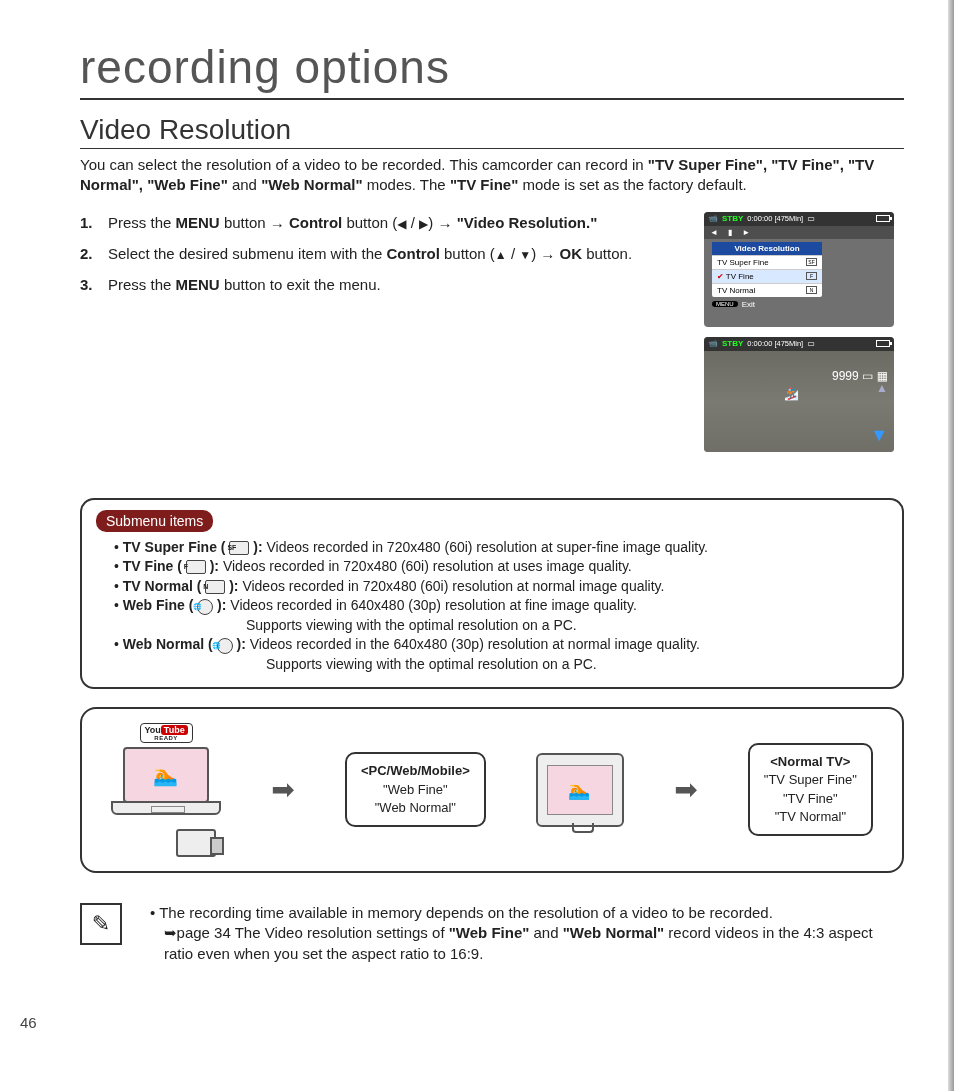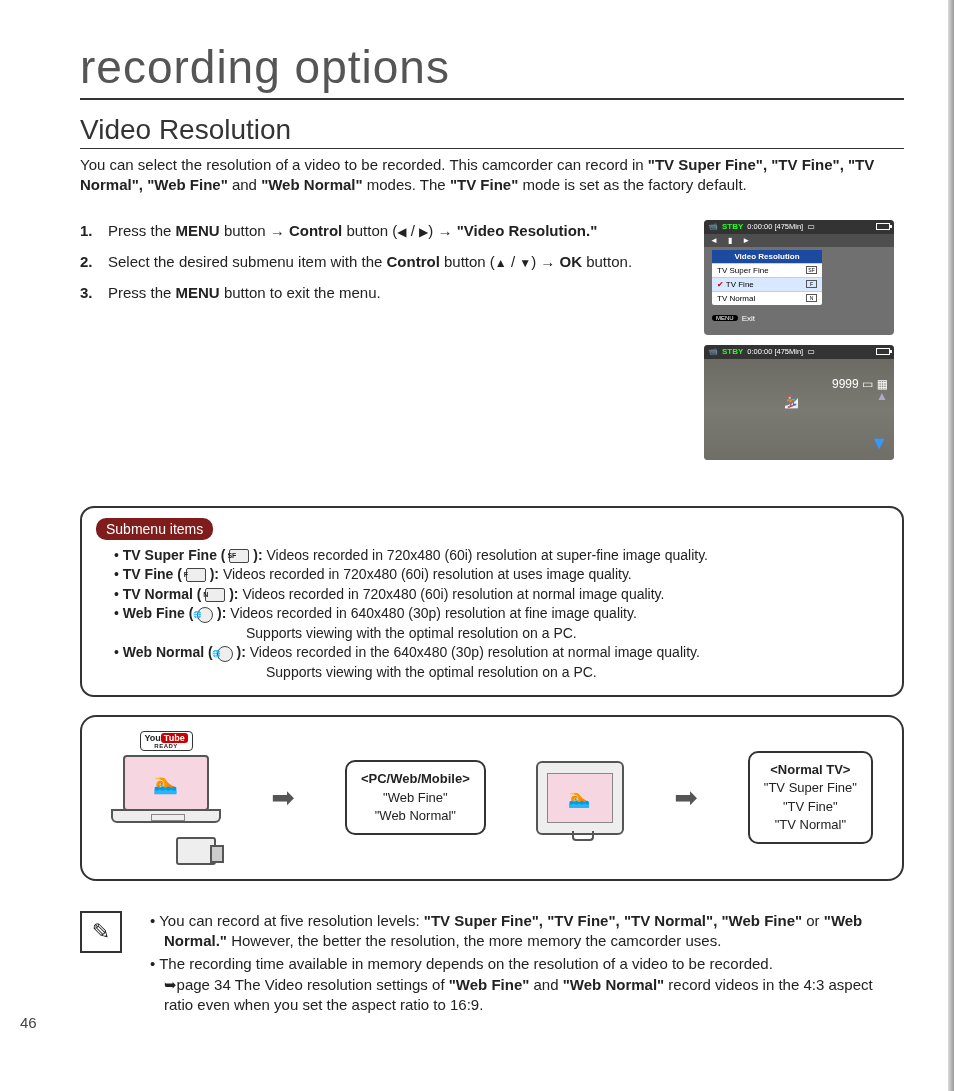--- a/index.html
+++ b/index.html
@@ -32,21 +32,21 @@
     font-size: 28px;
     font-weight: 400;
     border-bottom: 1px solid #333;
     padding-bottom: 2px;
     margin-bottom: 6px;
     color: #333;
   }
   .intro {
     font-size: 15px;
     line-height: 1.35;
-    margin-bottom: 24px;
+    margin-bottom: 16px;
   }
   .top-block { display: flex; gap: 18px; }
   .steps { flex: 1; padding-left: 0; }
   .steps li { list-style: none; font-size: 15px; line-height: 1.4; margin-bottom: 10px; display: flex; }
   .step-num { font-weight: bold; width: 28px; flex-shrink: 0; }
   .step-body { flex: 1; }
   .tri-l::before { content:"◀"; font-size:12px; }
   .tri-r::before { content:"▶"; font-size:12px; }
   .tri-u::before { content:"▲"; font-size:12px; }
   .tri-d::before { content:"▼"; font-size:12px; }
@@ -66,21 +66,21 @@
   .status-text { font-size:7.5px; color:#fff; }
   .bat { margin-left:auto; display:inline-block; width:14px; height:7px; border:1px solid #fff; position:relative; }
   .bat::after { content:""; position:absolute; right:-3px; top:1px; width:2px; height:3px; background:#fff; }
   .icons-bar { height:13px; background:rgba(0,0,0,0.3); display:flex; align-items:center; gap:10px; padding:0 6px; font-size:8px; }
   .menu-panel { position:absolute; left:8px; top:30px; width:110px; background:#fff; color:#000; border-radius:2px; font-size:8px; }
   .menu-head { background:#1b4aa0; color:#fff; font-weight:bold; text-align:center; padding:2px 0; font-size:8px; }
   .menu-row { padding:2px 5px; border-top:1px solid #ccc; display:flex; justify-content:space-between; align-items:center; }
   .menu-row.sel { background:#d8e8ff; }
   .chk { color:#c00; font-size:8px; }
   .icon-box { width:11px; height:8px; border:1px solid #555; font-size:5px; display:inline-flex; align-items:center; justify-content:center; }
-  .exit-bar { position:absolute; bottom:12px; left:8px; font-size:8px; display:flex; align-items:center; gap:4px; }
+  .exit-bar { position:absolute; bottom:18px; left:8px; font-size:8px; display:flex; align-items:center; gap:4px; }
   .exit-btn { background:#000; color:#fff; border-radius:7px; padding:0 4px; font-size:6px; display:inline-block; }
 
   .preview-body { position:absolute; top:14px; left:0; right:0; bottom:0;
     background: linear-gradient(180deg, #6b6b64 0%, #7a7a72 50%, #6f6f67 100%); }
   .skier { position:absolute; top:36px; left:80px; font-size:12px; color:#222; }
   .counter { position:absolute; top:18px; right:6px; font-size:12px; color:#fff; }
   .compass-d { position:absolute; right:6px; bottom:6px; color:#39f; font-size:18px; }
   .compass-u { position:absolute; right:6px; top:30px; color:#aac; font-size:12px; }
 
   .submenu-box {
@@ -292,27 +292,20 @@
       <span>"TV Super Fine"</span><br>
       <span>"TV Fine"</span><br>
       <span>"TV Normal"</span>
     </div>
   </div>
 
   <div class="notes-row">
     <div class="note-icon">✎</div>
     <ul class="note-list">
       <li>
-        <span>You can record at five resolution levels: </span>
-        <b>"TV Super Fine", "TV Fine", "TV Normal", "Web Fine"</b>
-        <span> or </span>
-        <b>"Web Normal."</b>
-        <span> However, the better the resolution, the more memory the camcorder uses.</span>
-      </li>
-      <li>
         <span>The recording time available in memory depends on the resolution of a video to be recorded. </span><br>
         <span class="pg-ref"></span><span>page 34 The Video resolution settings of </span>
         <b>"Web Fine"</b>
         <span> and </span>
         <b>"Web Normal"</b>
         <span> record videos in the 4:3 aspect ratio even when you set the aspect ratio to 16:9.</span>
       </li>
     </ul>
   </div>
 </div>

